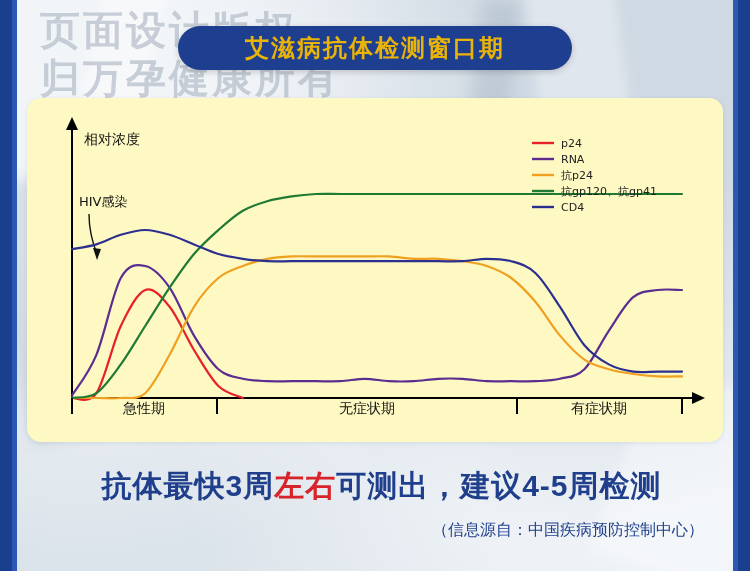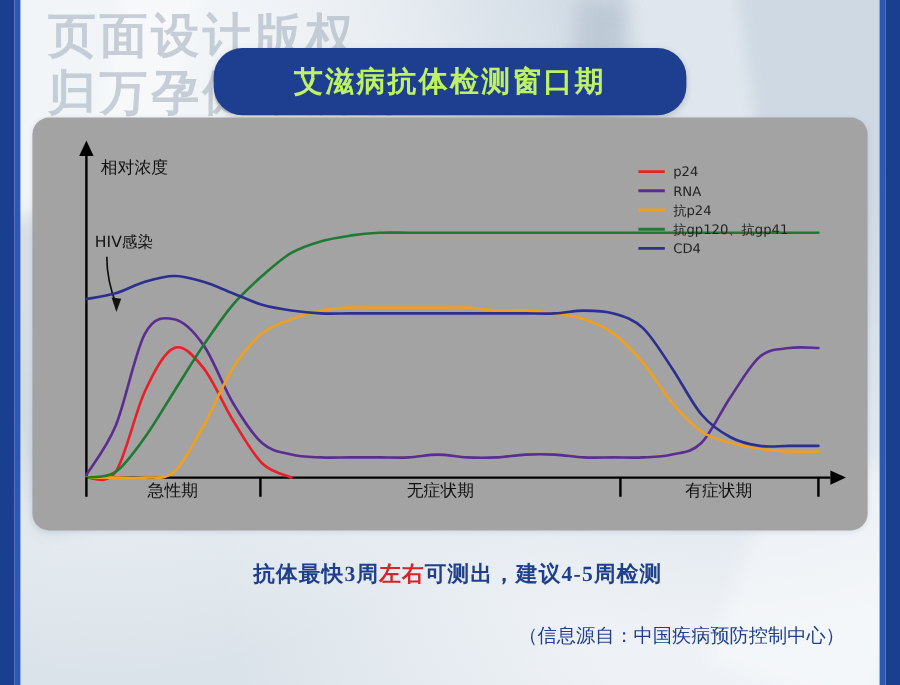--- a/index.html
+++ b/index.html
@@ -37,44 +37,44 @@
     color:rgba(160,172,185,.55);
     font-size:40px;font-weight:bold;line-height:48px;
     letter-spacing:3px;
     font-family:"DejaVu Sans",sans-serif;
     white-space:pre;
     user-select:none;
   }
 
   
   #title-banner{
-    position:absolute;left:178px;top:40px;width:394px;height:56px;
+    position:absolute;left:178px;top:26px;width:394px;height:44px;
     background:#1e3f8f;
     border-radius:24px;
     display:flex;align-items:center;justify-content:center;
-    color:#bef264;font-size:24px;font-weight:bold;letter-spacing:2px;
+    color:#eab308;font-size:24px;font-weight:bold;letter-spacing:2px;
     font-family:"DejaVu Sans",sans-serif;
     box-shadow:0 2px 6px rgba(0,0,0,.18);
   }
 
   
   #chart-card{
     position:absolute;left:27px;top:98px;width:696px;height:344px;
-    background:#a3a3a3;border-radius:14px;
+    background:#fef9c3;border-radius:14px;
     box-shadow:0 1px 4px rgba(30,60,120,.10);
   }
   #chart-svg{position:absolute;left:0;top:0;}
 
   
   #caption{
     position:absolute;left:0;right:0;top:466px;
     text-align:center;
-    font-size:18px;font-weight:bold;letter-spacing:1px;
+    font-size:30px;font-weight:bold;letter-spacing:1px;
     color:#1f3f8c;
-    font-family:Liberation Serif, serif;
+    font-family:Liberation Sans, sans-serif;
     padding-left:13px;
   }
   #caption .hl{color:#d8232a;}
   #source{
     position:absolute;right:46px;top:520px;
     font-size:16px;color:#1f3f8c;
     font-family:"DejaVu Sans",sans-serif;
     text-align:right;
   }
 </style>

